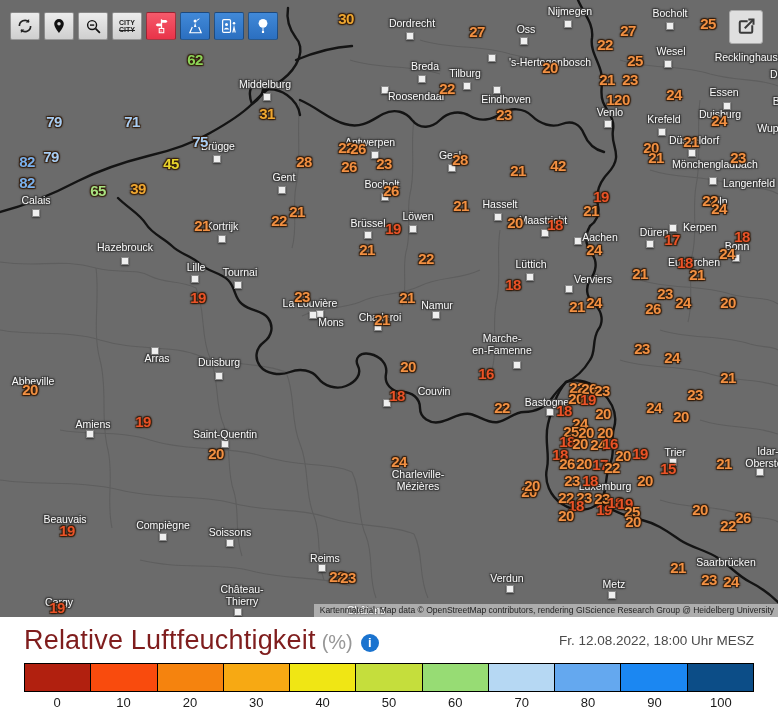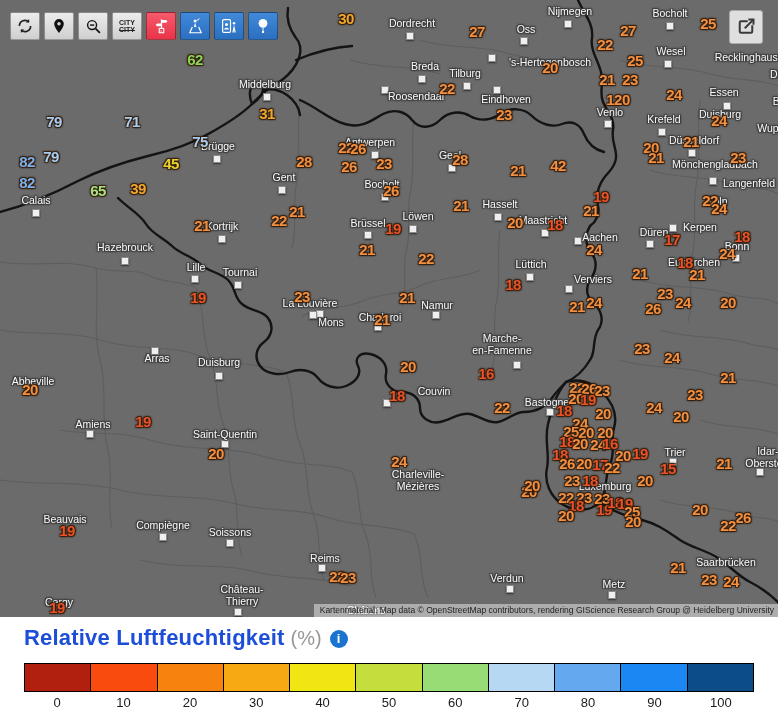--- a/index.html
+++ b/index.html
@@ -23,21 +23,21 @@
   .tbtn.blue{background:linear-gradient(#4189d8,#2b6fc0);}
   .citytxt{font-size:7px;font-weight:bold;color:#222;line-height:7px;text-align:center;}
   #share-btn{position:absolute;left:729px;top:10px;width:34px;height:34px;border-radius:3px;z-index:10;
         background:rgba(236,236,236,.9);border:1px solid #aaa;display:flex;align-items:center;justify-content:center;cursor:pointer;}
   
   #attribution{position:absolute;right:0;bottom:0;height:13px;line-height:13px;z-index:8;
         background:rgba(255,255,255,.45);color:#222;font-size:8.5px;padding:0 4px 0 6px;white-space:nowrap;}
   
   #legend{position:absolute;left:0;top:617px;width:778px;height:100px;background:#fff;}
   #legend-title-row{position:absolute;left:24px;top:8px;right:24px;height:30px;}
-  #legend-title{font-size:22px;font-weight:bold;color:#1d4ed8;letter-spacing:.2px;}
+  #legend-title{font-size:27px;font-weight:normal;color:#7f1d1d;letter-spacing:.2px;}
   #legend-unit{font-size:20px;color:#979797;margin-left:6px;}
   #info-icon{display:inline-block;width:18px;height:18px;border-radius:50%;background:#1a73cf;color:#fff;
         font-size:13px;font-weight:bold;text-align:center;line-height:18px;margin-left:8px;vertical-align:2px;cursor:pointer;}
   #timestamp{position:absolute;right:0;top:8px;font-size:13.5px;color:#4a4a4a;}
   #scale{position:absolute;left:24px;top:46px;width:728px;height:27px;display:flex;border:1px solid #000;}
   .seg{flex:1;border-right:1px solid #000;}
   .seg:last-child{border-right:none;}
   #scale-labels{position:absolute;left:24px;top:78px;width:730px;display:flex;}
   .seg-label{flex:1;text-align:center;font-size:13px;color:#1a1a1a;}
 </style>
@@ -437,20 +437,21 @@
     <svg width="20" height="20" viewBox="0 0 24 24">
       <path d="M14 5H6a1.5 1.5 0 0 0-1.5 1.5v11A1.5 1.5 0 0 0 6 19h12a1.5 1.5 0 0 0 1.5-1.5V10" fill="none" stroke="#3a3a3a" stroke-width="2.4"></path>
       <path d="M10.5 13.5L21 3" fill="none" stroke="#3a3a3a" stroke-width="2.4"></path>
       <path d="M14.8 3H21v6.2" fill="none" stroke="#3a3a3a" stroke-width="2.4"></path>
     </svg>
   </button>
 
   <div id="legend">
     <div id="legend-title-row">
       <span id="legend-title">Relative Luftfeuchtigkeit</span><span id="legend-unit">(%)</span><span id="info-icon">i</span>
+      <span id="timestamp">Fr. 12.08.2022, 18:00 Uhr MESZ</span>
     </div>
     <div id="scale">
         <div class="seg" style="background: rgb(177, 32, 15);"></div>
         <div class="seg" style="background: rgb(249, 75, 13);"></div>
         <div class="seg" style="background: rgb(245, 131, 14);"></div>
         <div class="seg" style="background: rgb(247, 169, 19);"></div>
         <div class="seg" style="background: rgb(240, 230, 20);"></div>
         <div class="seg" style="background: rgb(197, 222, 60);"></div>
         <div class="seg" style="background: rgb(151, 220, 116);"></div>
         <div class="seg" style="background: rgb(182, 216, 243);"></div>

